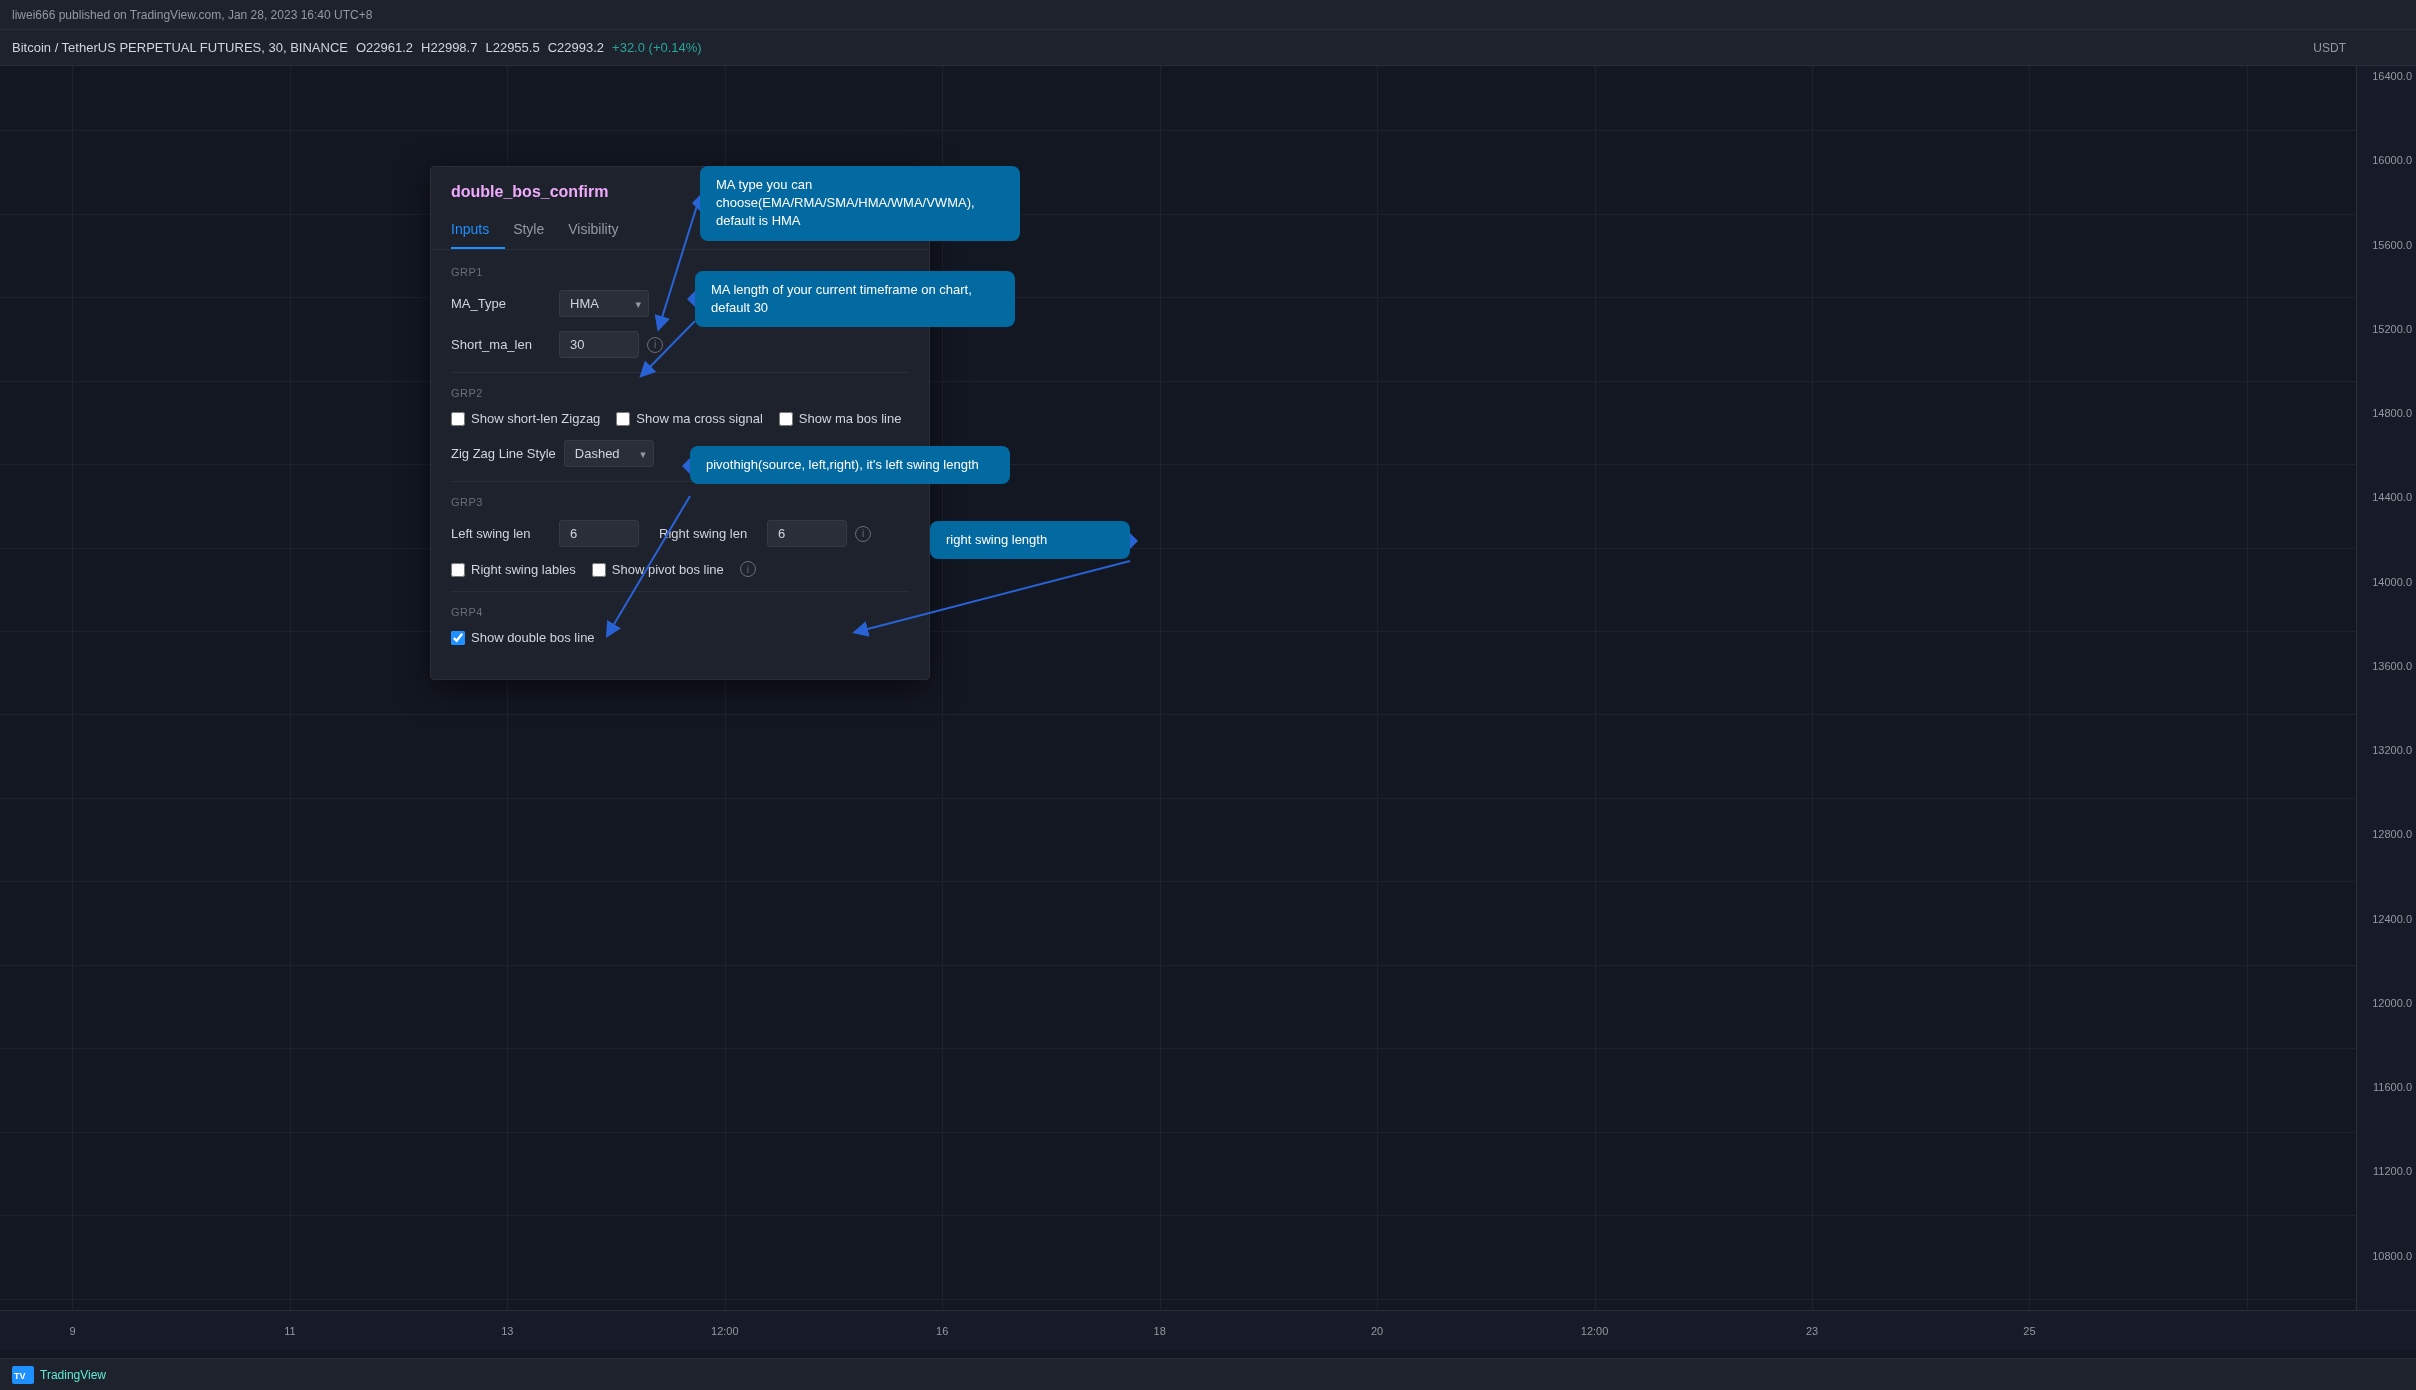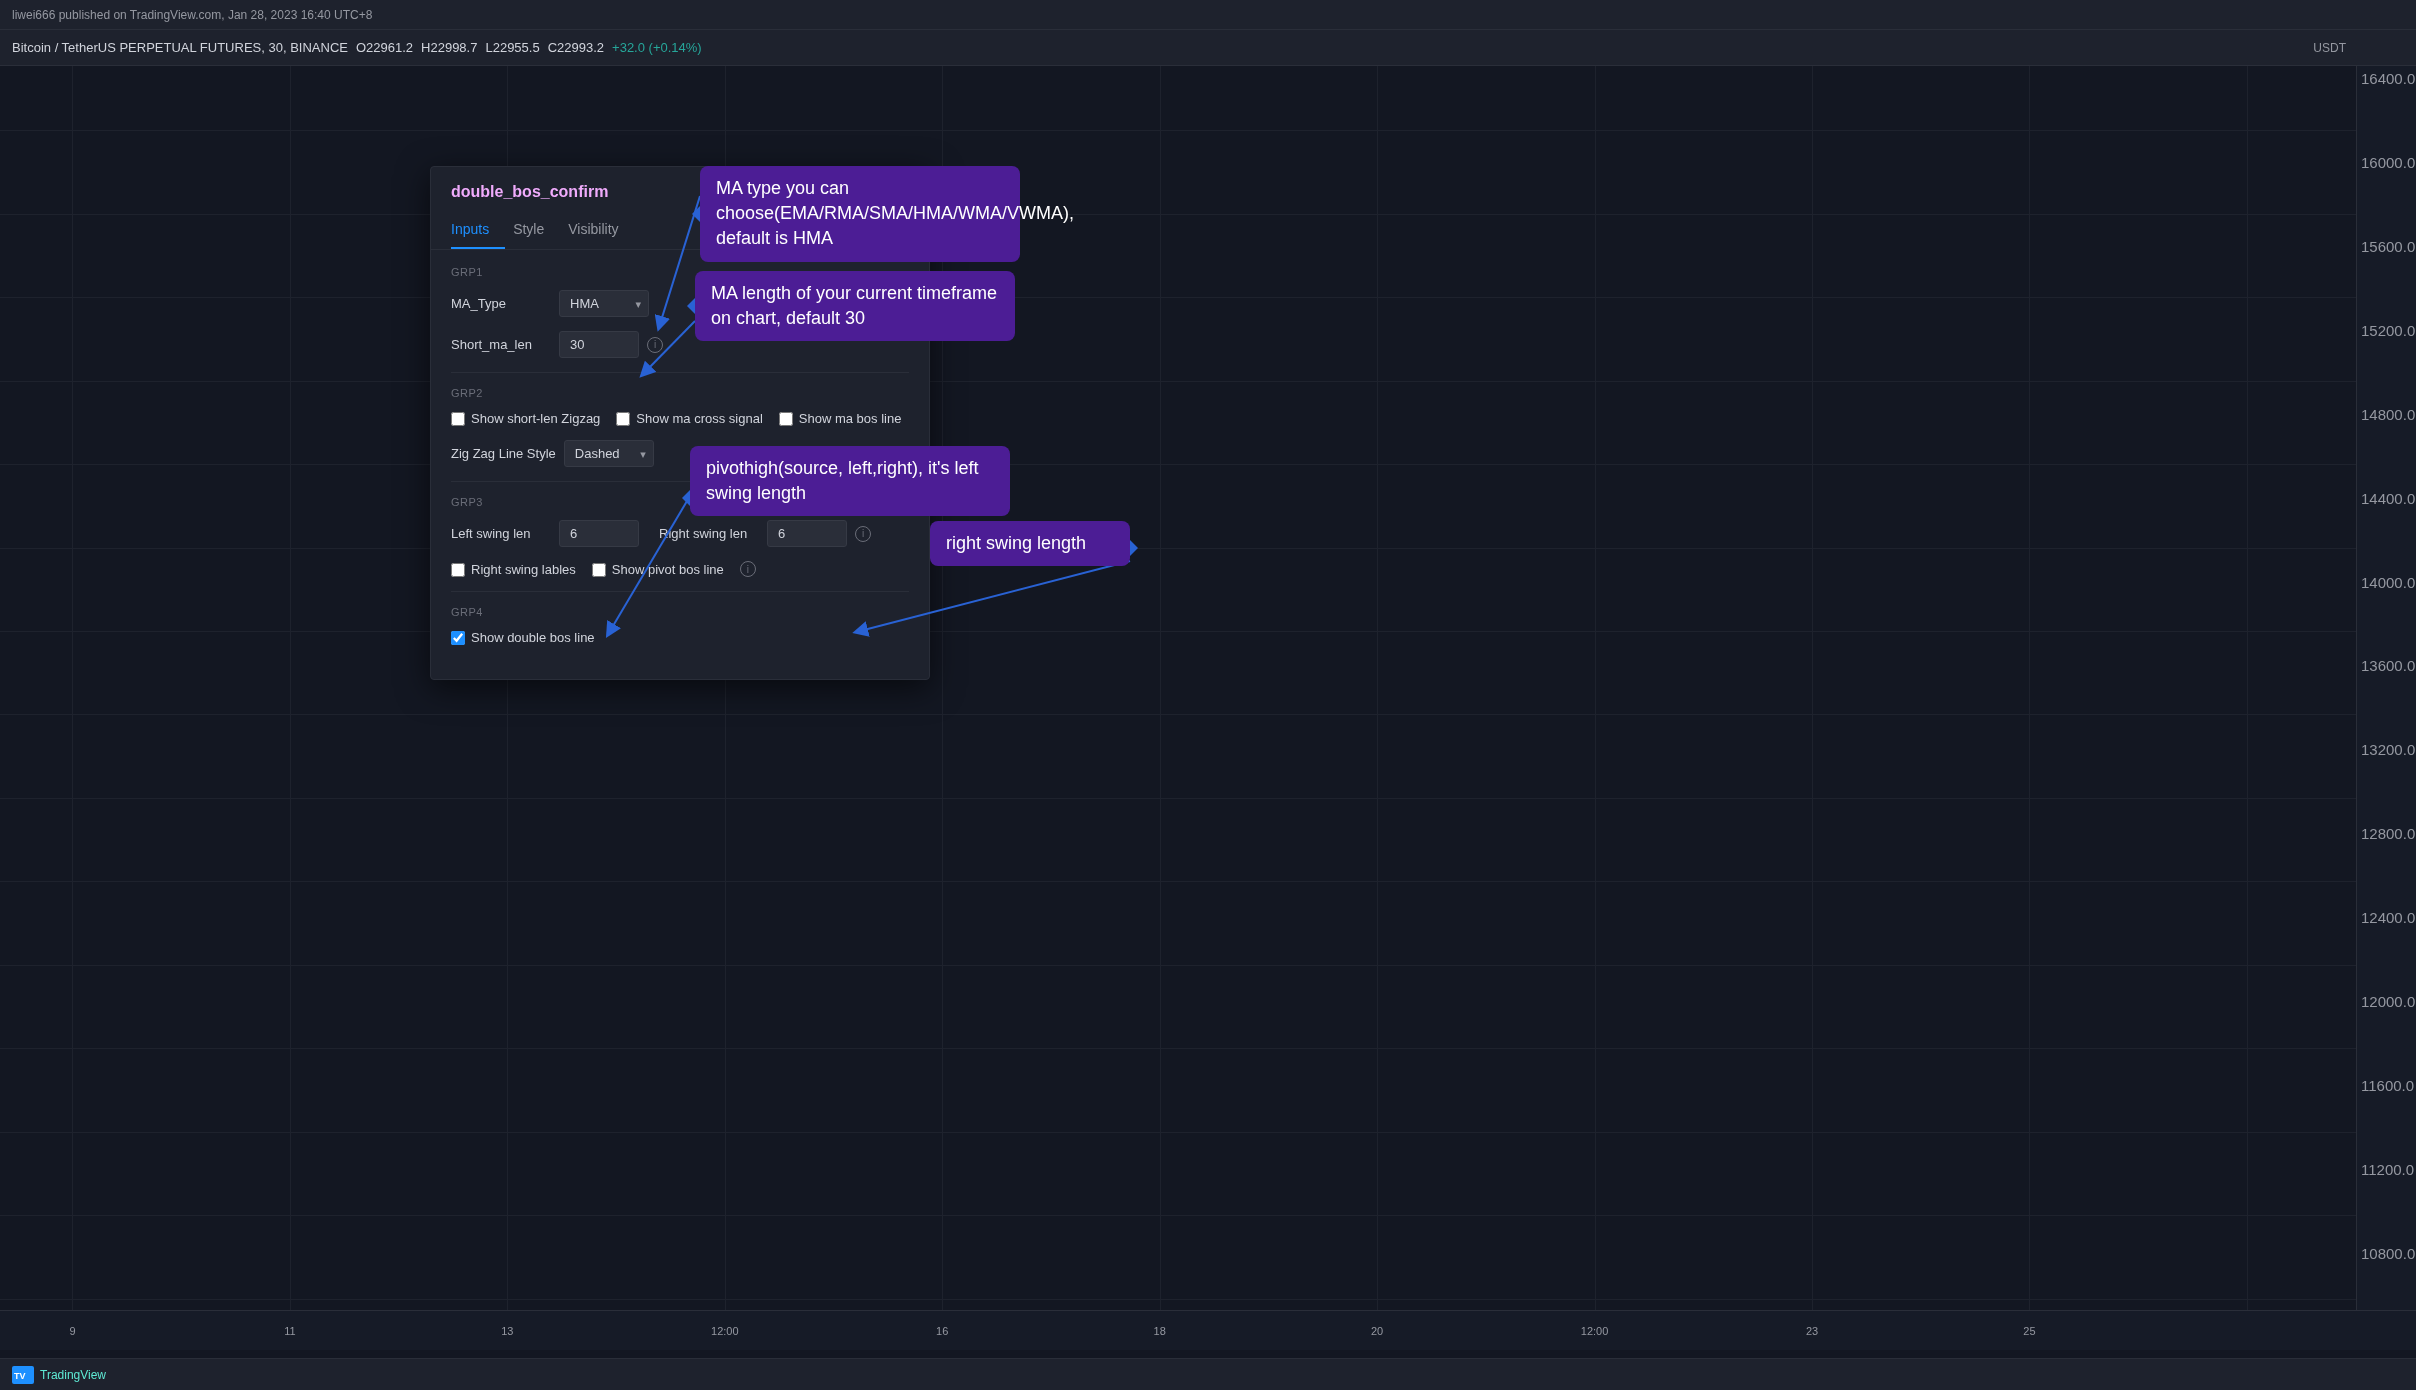--- a/index.html
+++ b/index.html
@@ -75,21 +75,21 @@
       bottom: 0;
       width: 60px;
       background: #161b27;
       border-left: 1px solid #2a2e39;
       display: flex;
       flex-direction: column;
       justify-content: space-between;
       padding: 4px 4px;
     }
     .price-label {
-      font-size: 15px;
+      font-size: 11px;
       color: #9598a1;
       text-align: right;
     }
 
     
     .time-axis {
       position: absolute;
       bottom: 0;
       left: 0;
       right: 0;
@@ -279,25 +279,25 @@
       background: #2a2e39;
       margin: 14px 0;
     }
     .grp-section {
       margin-bottom: 4px;
     }
 
     
     .tooltip-bubble {
       position: absolute;
-      background: #4c1d95;
+      background: #0369a1;
       color: #ffffff;
       border-radius: 8px;
       padding: 10px 16px;
-      font-size: 18px;
+      font-size: 13px;
       line-height: 1.4;
       z-index: 100;
       max-width: 320px;
     }
     .tooltip-bubble::after {
       content: '';
       position: absolute;
       border: 8px solid transparent;
     }
 

